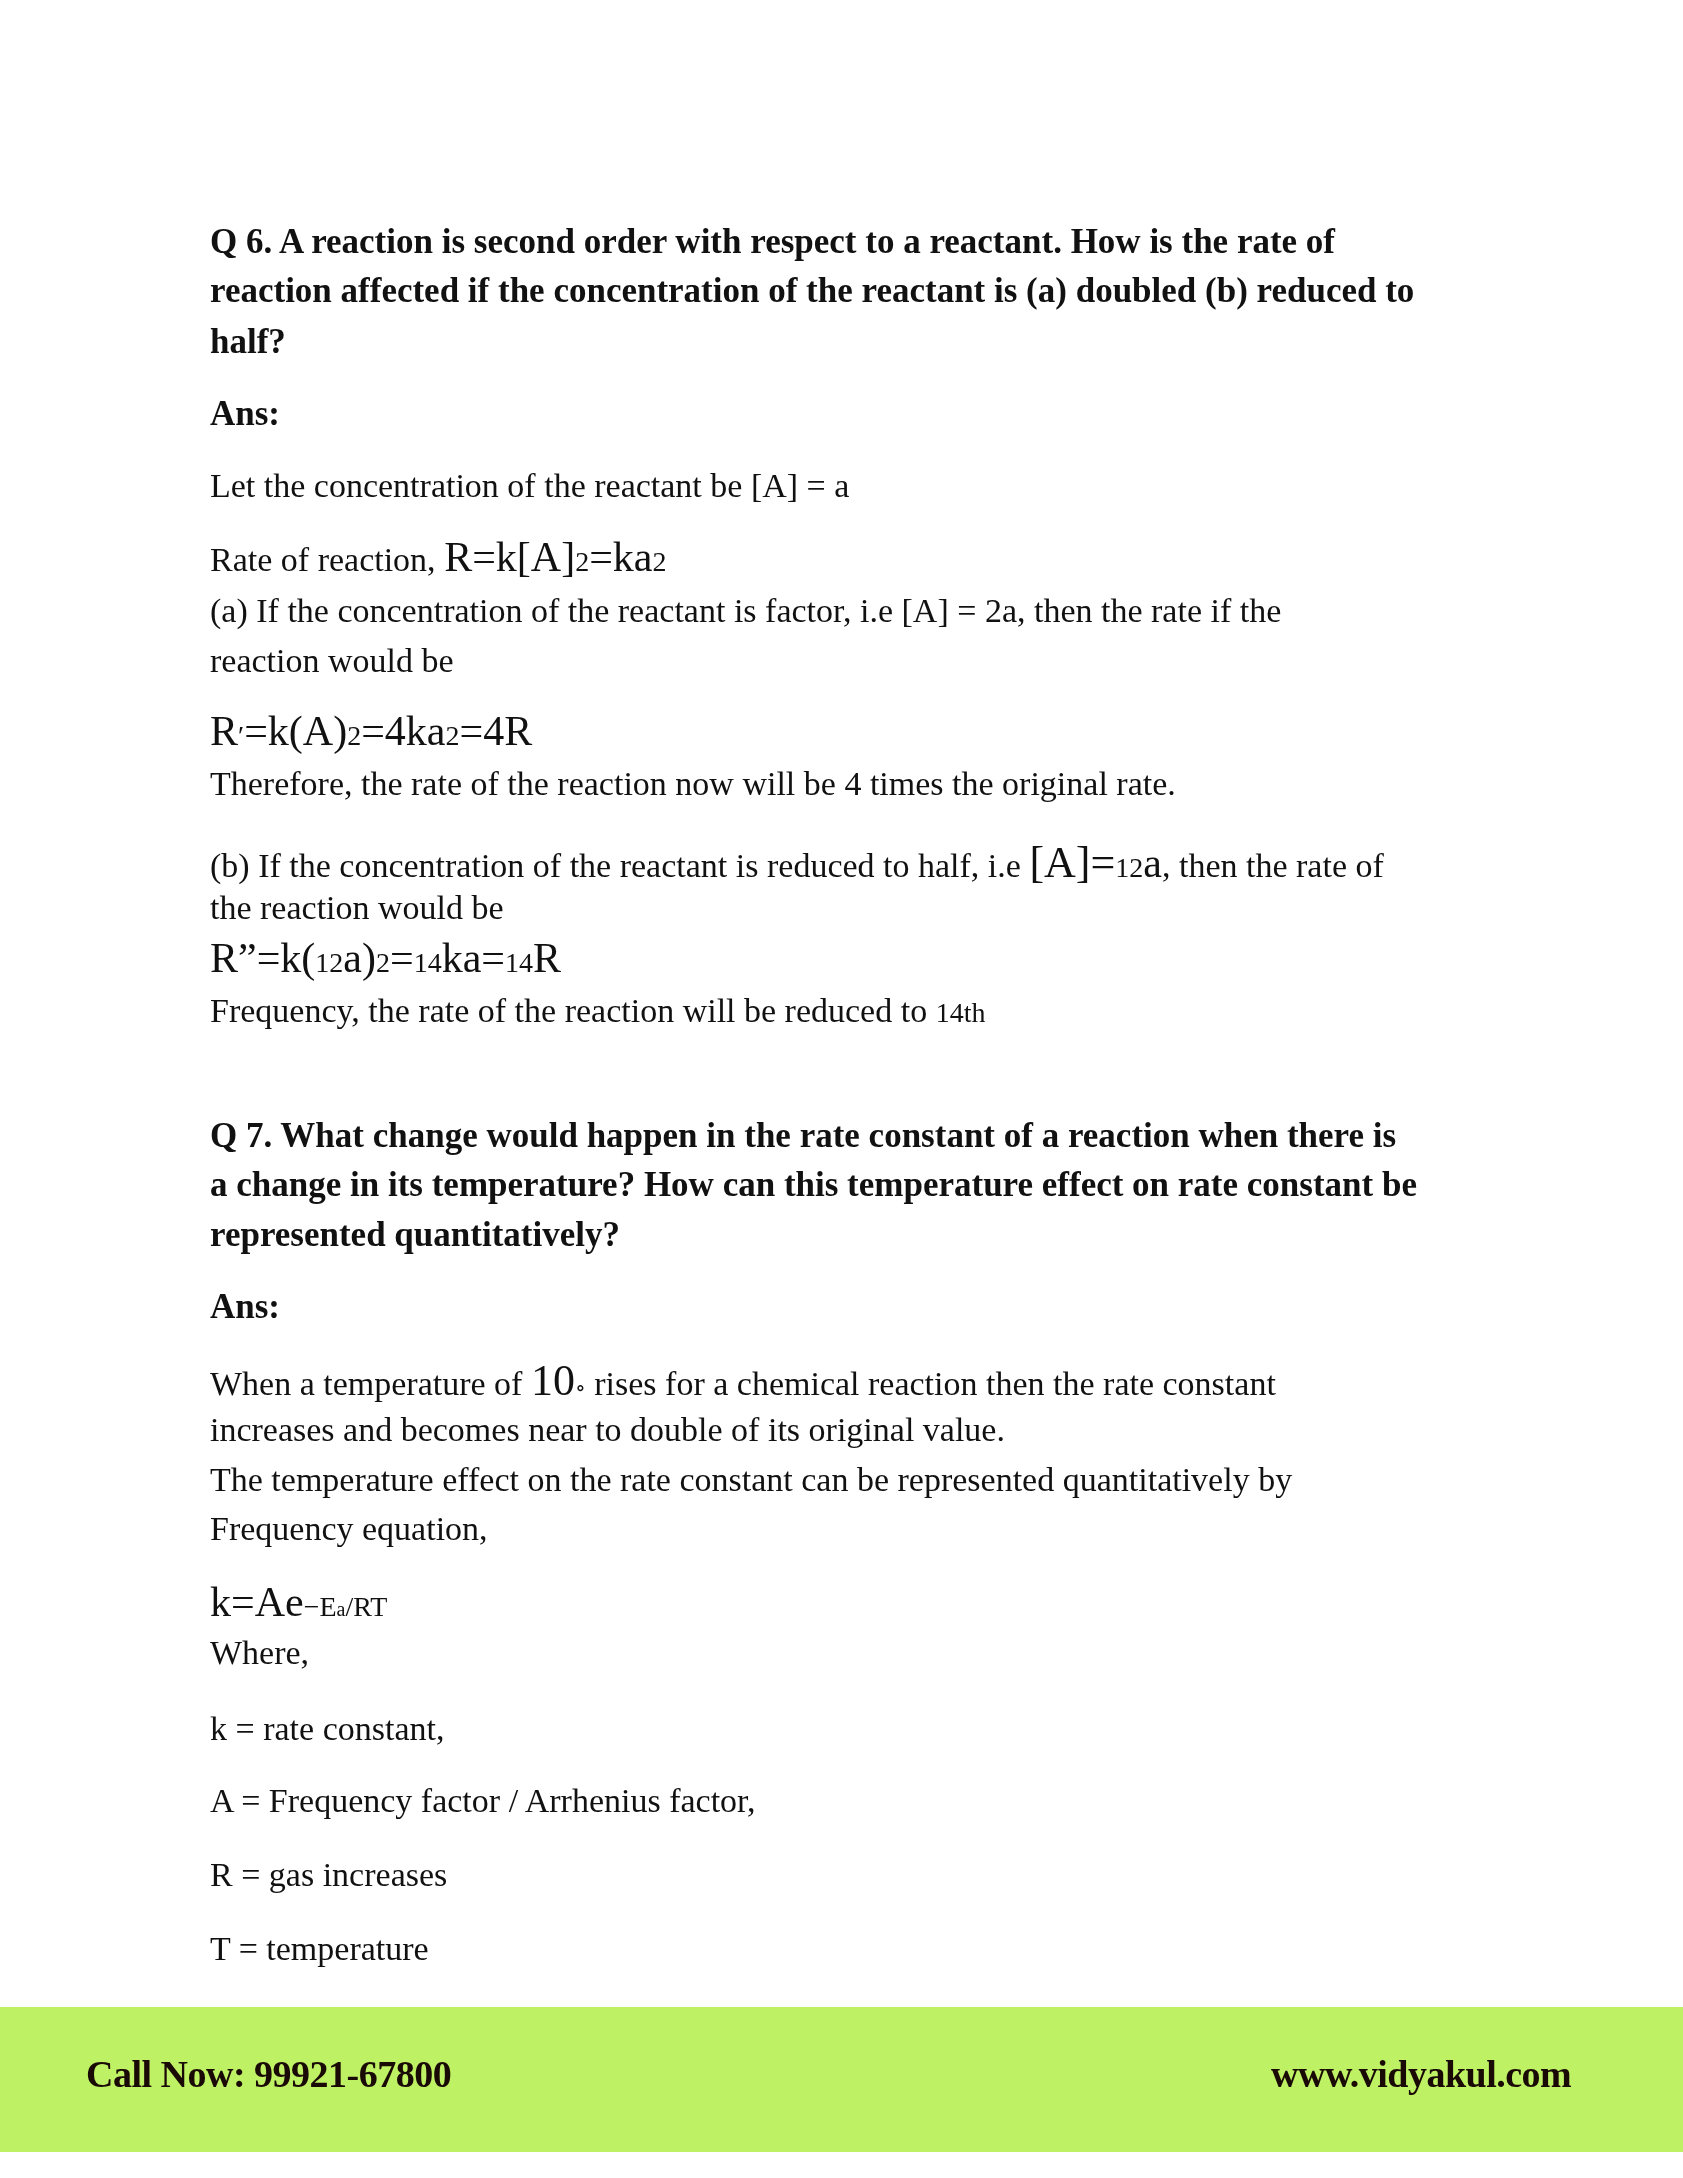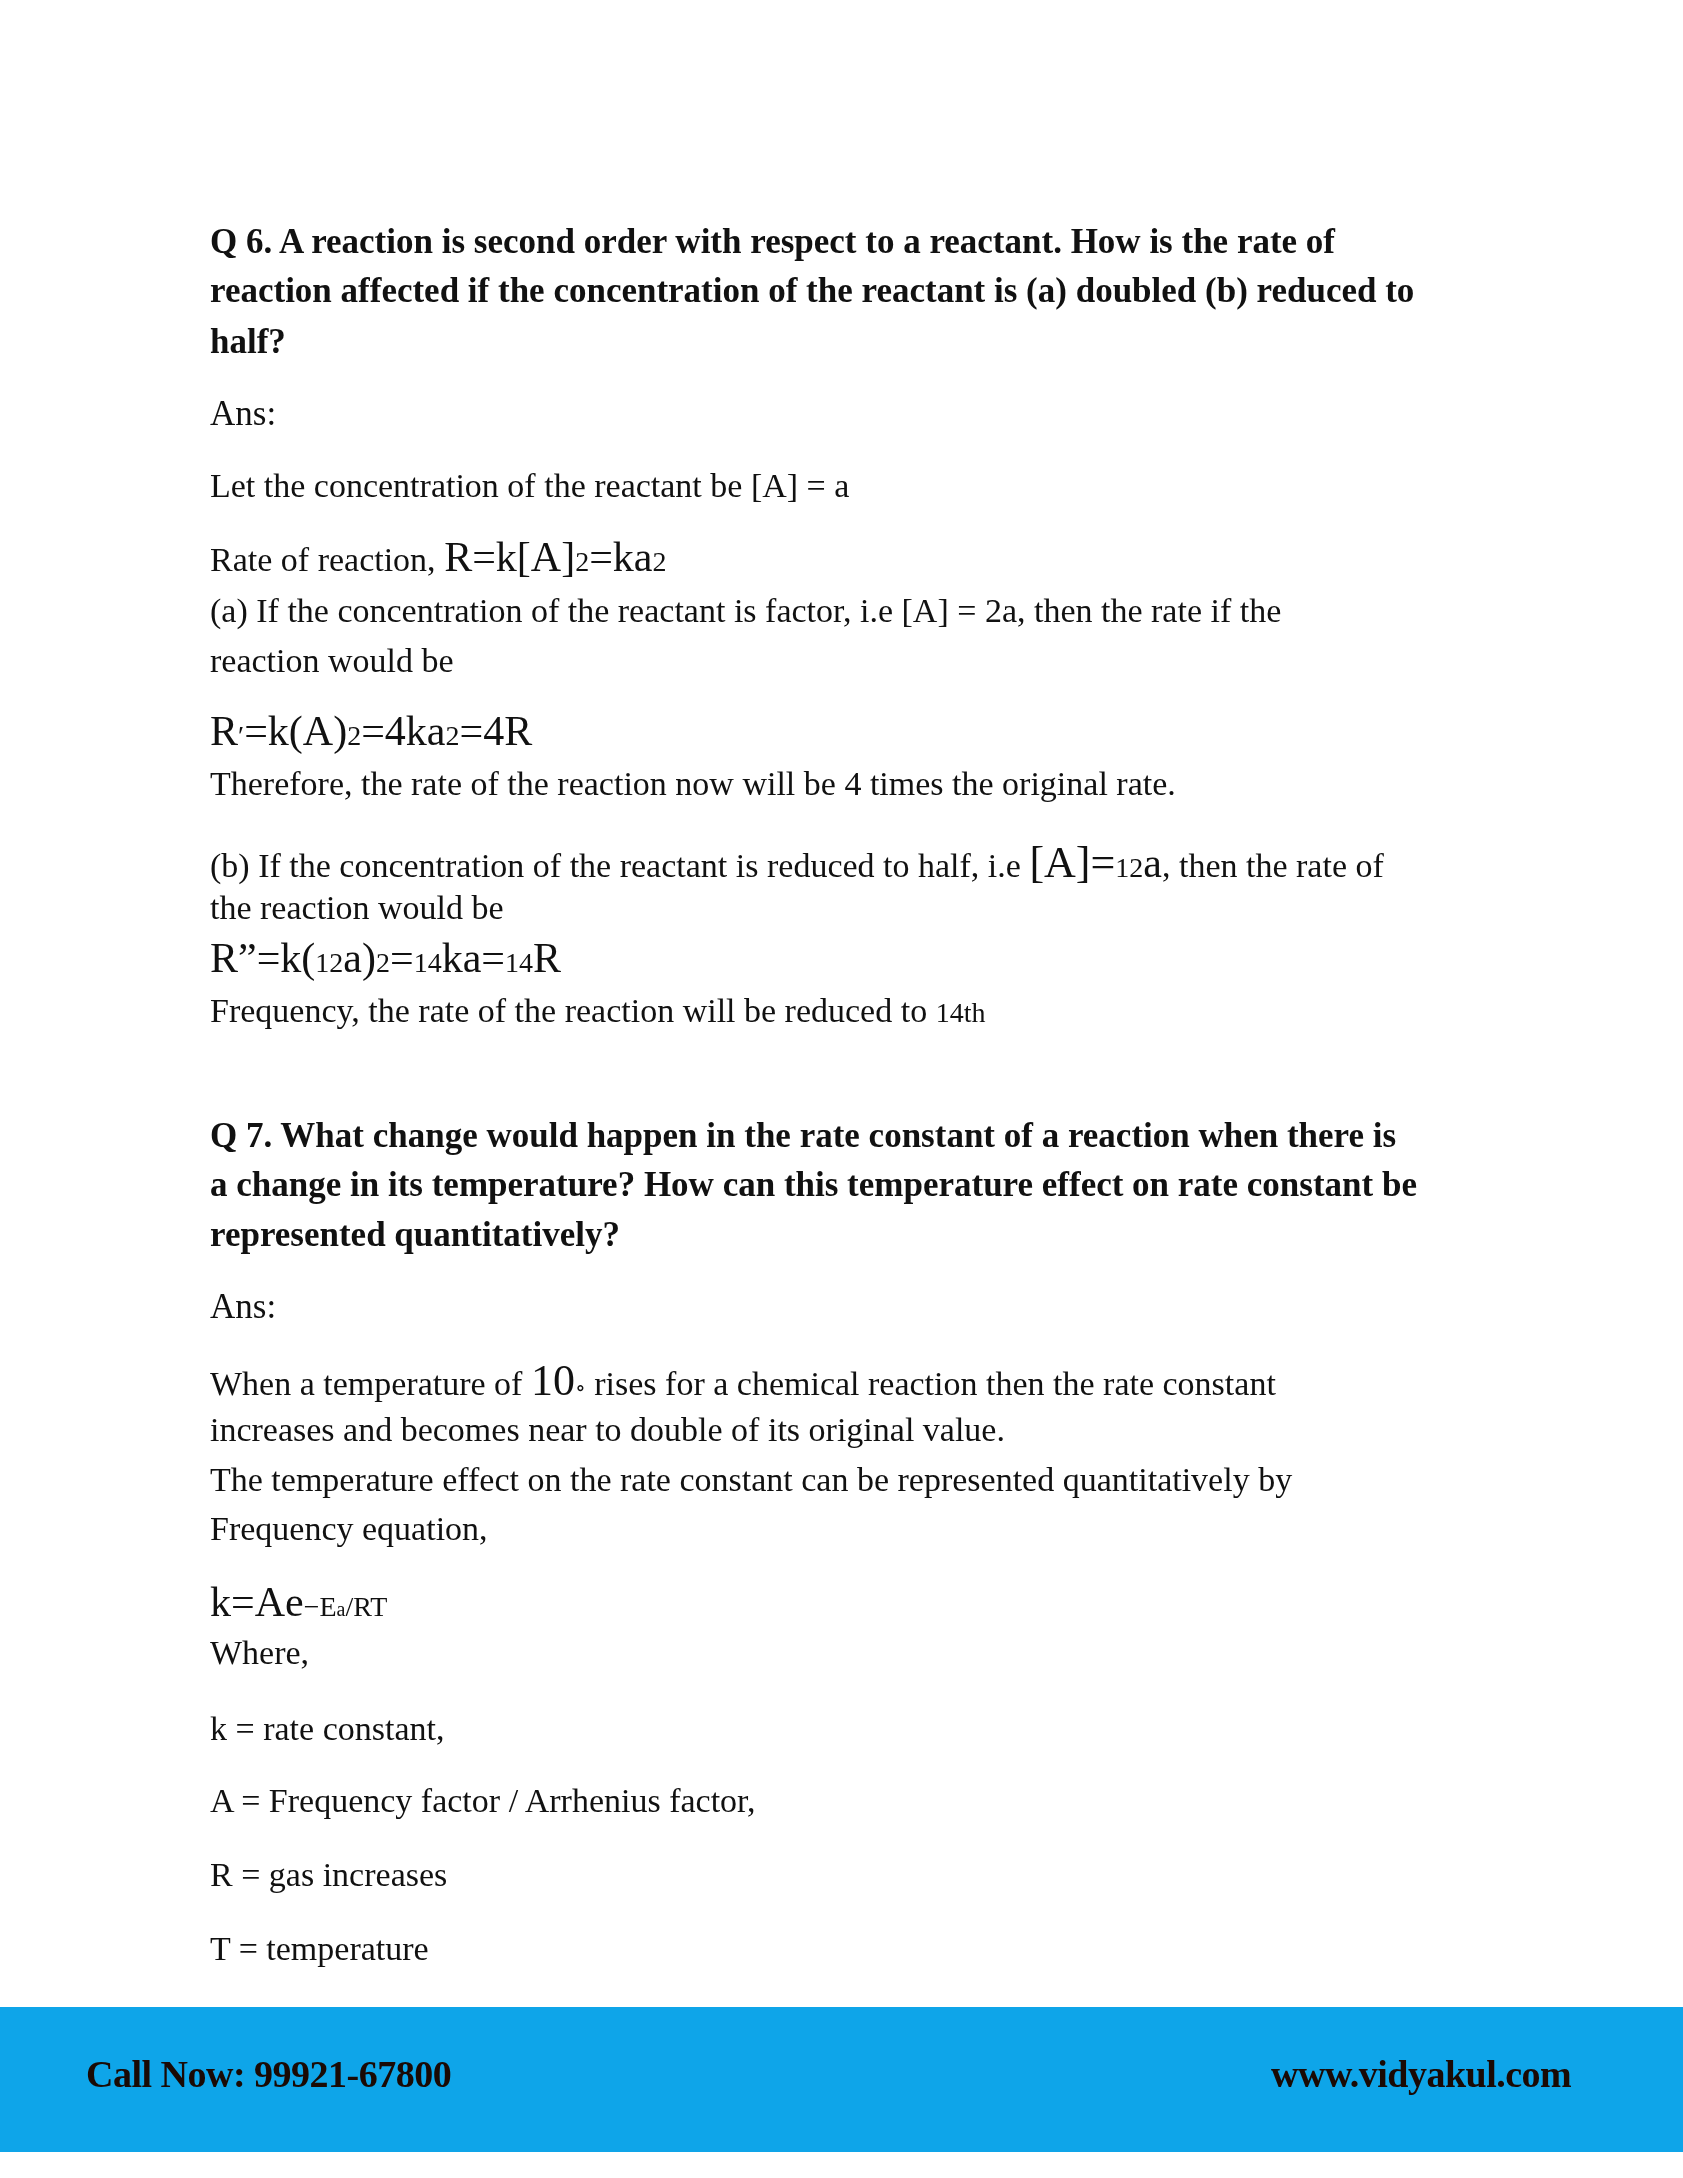--- a/index.html
+++ b/index.html
@@ -16,35 +16,35 @@
       color: #111111;
     }
     .line {
       position: absolute;
       left: 199px;
       white-space: nowrap;
       line-height: 1;
       margin: 11px;
     }
     .q { font-weight: bold; font-size: 35px; }
-    .ans { font-weight: normal; font-size: 35px; }
+    .ans { font-weight: bold; font-size: 35px; }
     .body { font-size: 34px; }
     .math { font-size: 42px; }
     .small { font-size: 28px; }
     .math .sub { font-size: 28px; }
     .deg { font-size: 22px; }
     .big { font-size: 44px; }
 
     .footer {
       position: absolute;
       left: 0;
       top: 2007px;
       width: 1683px;
       height: 145px;
-      background: #0ea5e9;
+      background: #bef264;
     }
     .footer-text {
       position: absolute;
       top: 48px;
       font-family: "Liberation Serif", "DejaVu Serif", serif;
       font-size: 38px;
       font-weight: bold;
       color: #1a0a05;
       letter-spacing: -0.5px;
       line-height: 1;

